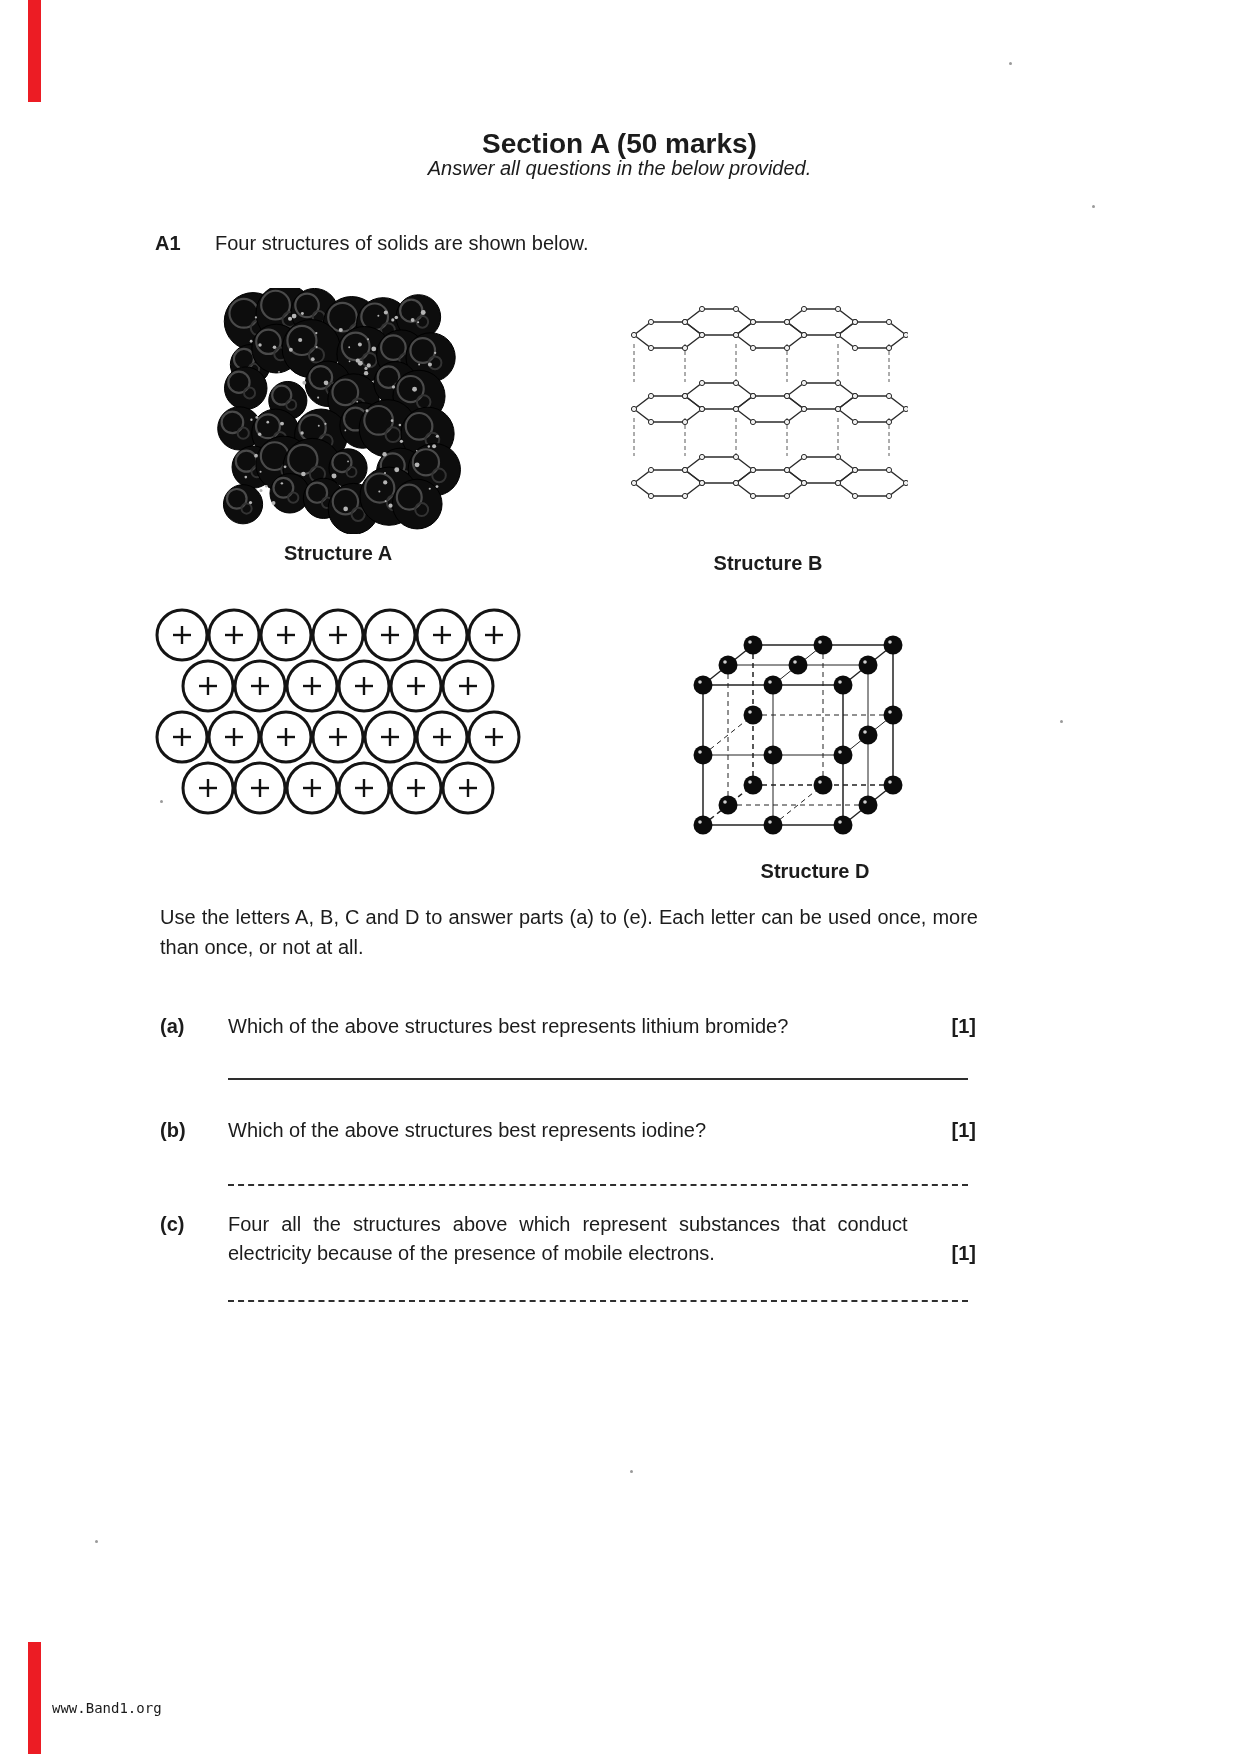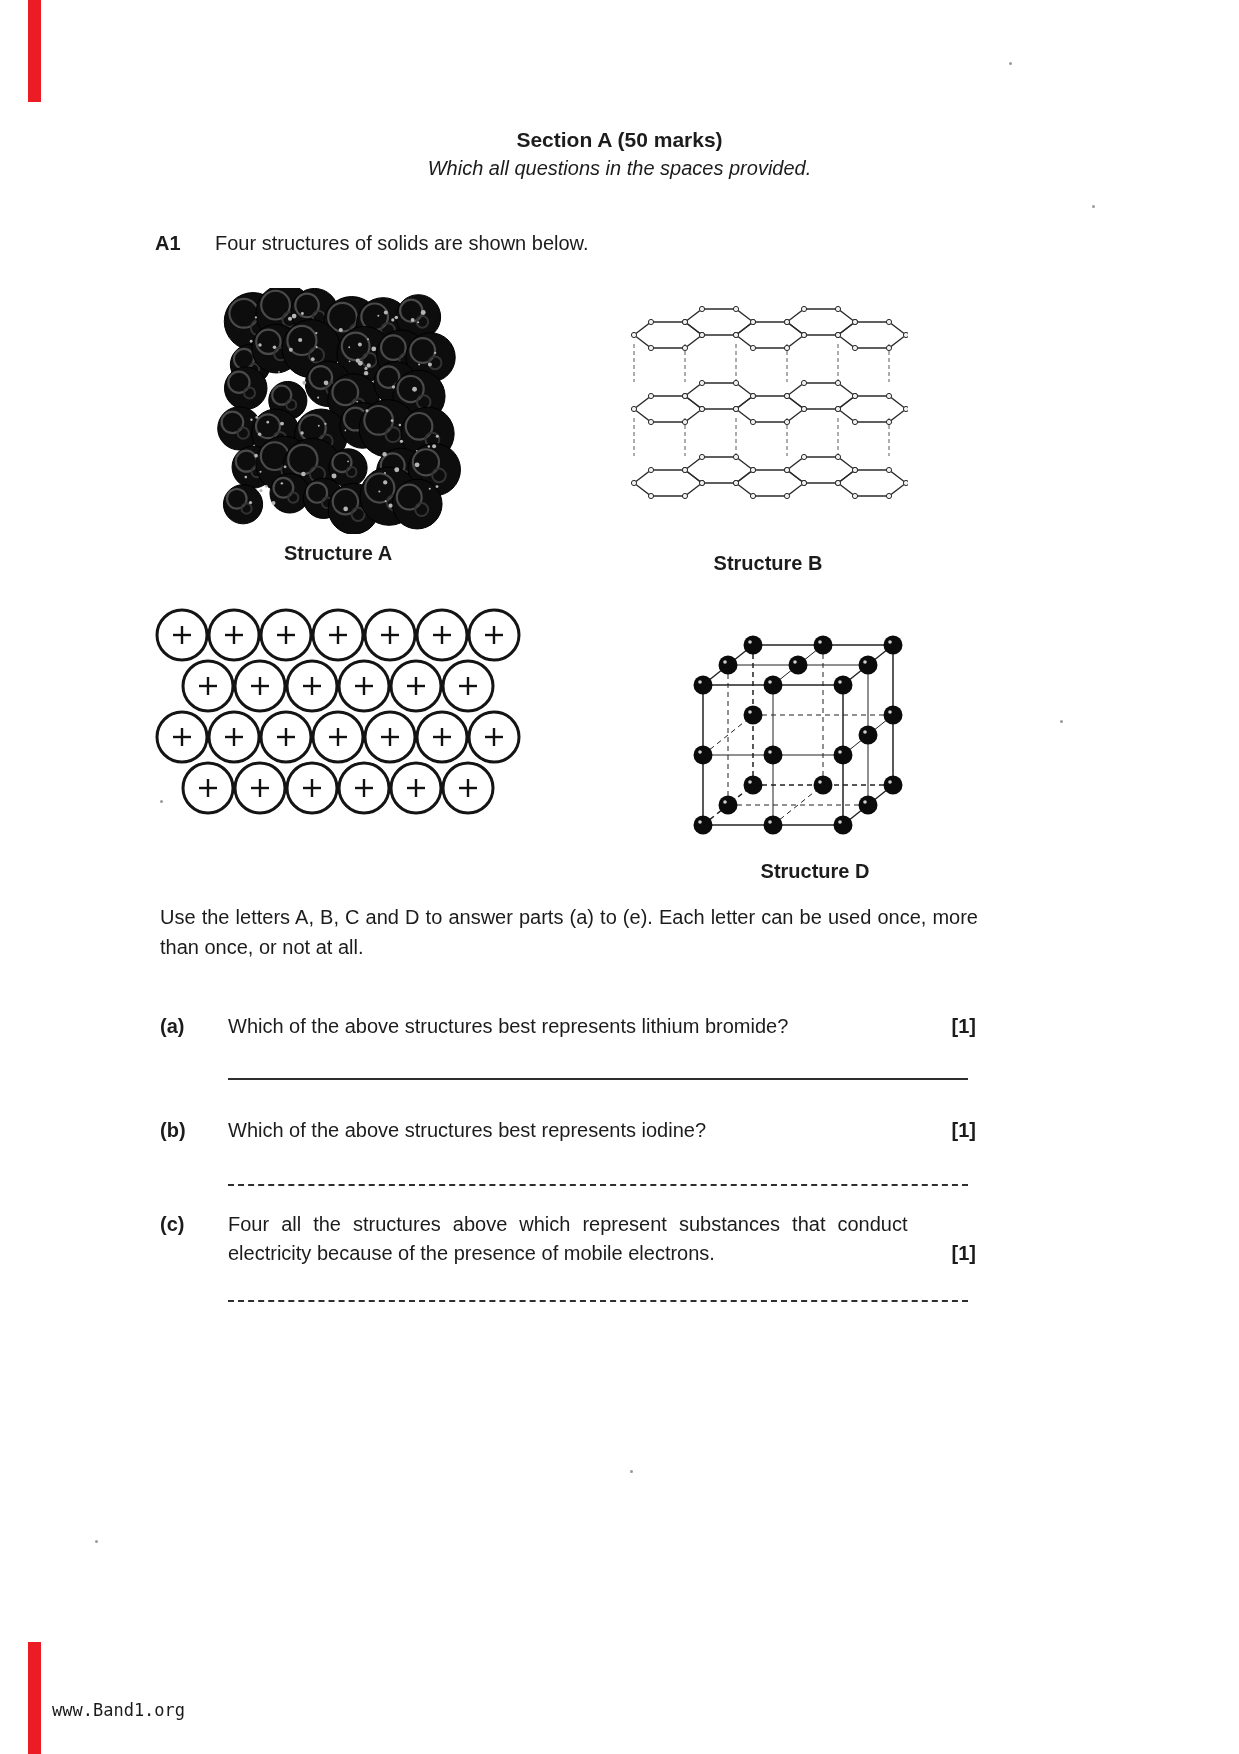--- a/index.html
+++ b/index.html
@@ -8,51 +8,51 @@
     width:1239px;height:1754px;
     background:#ffffff;
     margin:0 auto;
     font-family:"Liberation Sans", sans-serif;
     color:#1c1c1c;
     overflow:hidden;
   }
   .abs{position:absolute;}
   .red-mark{background:#ec1c24;}
   .centered{left:0;right:0;text-align:center;}
-  .section-title{top:128px;font-weight:bold;font-size:21px;}
+  .section-title{top:128px;font-weight:bold;font-size:28px;}
   .section-subtitle{top:157px;font-style:italic;font-size:20px;}
   .qrow{left:155px;top:232px;width:830px;display:flex;font-size:20px;}
   .qid{width:60px;font-weight:bold;}
   .fig{display:block;}
   .fig svg{width:100%;height:100%;display:block;}
   .fig-label{font-weight:bold;font-size:20px;text-align:center;}
   .instruction{left:160px;top:902px;width:818px;font-size:20px;line-height:1.5;text-align:justify;}
   .part{left:160px;width:816px;display:flex;font-size:20px;line-height:1.45;}
   .pid{width:68px;font-weight:bold;flex:0 0 68px;}
   .ptext{flex:1;padding-right:44px;}
   .part.wrap .ptext{text-align:justify;}
   .pmarks{font-weight:bold;white-space:nowrap;}
   .part.wrap .pmarks{align-self:flex-end;}
   .ansline{left:228px;width:740px;height:0;}
   .ansline.solid{border-top:2px solid #2e2e2e;}
   .ansline.dashed{border-top:2px dashed #2e2e2e;}
   .pagenum{top:1372px;font-size:20px;}
-  .watermark{left:52px;top:1700px;font-family:"DejaVu Sans Mono","Liberation Mono",monospace;font-size:17px;color:#1b1b1b;}
+  .watermark{left:52px;top:1700px;font-family:"DejaVu Sans Mono","Liberation Mono",monospace;font-size:14px;color:#1b1b1b;}
   .speck{position:absolute;background:#9a9a9a;border-radius:50%;}
 </style>
 </head>
 <body>
 
 <div class="page">
 
   <div class="abs red-mark" style="left:28px;top:0;width:13px;height:102px;"></div>
   <div class="abs red-mark" style="left:28px;top:1642px;width:13px;height:112px;"></div>
 
   <div class="abs centered section-title">Section A (50 marks)</div>
-  <div class="abs centered section-subtitle">Which all questions in the spaces provided.</div>
+  <div class="abs centered section-subtitle">Answer all questions in the below provided.</div>
 
   <div class="abs qrow">
     <span class="qid">A1</span>
     <span>Four structures of solids are shown below.</span>
   </div>
 
   <div class="abs fig" style="left:212px;top:288px;width:252px;height:246px;">
     <svg viewBox="0 0 252 246">
         <circle cx="41.05204046639232" cy="33.372453703703705" r="28.775137174211245" fill="#0d0d0d" stroke="#000" stroke-width="1"></circle>
         <circle cx="31.84399657064472" cy="25.315415294924556" r="14.387568587105623" fill="none" stroke="#4a4a4a" stroke-width="2.2"></circle>

